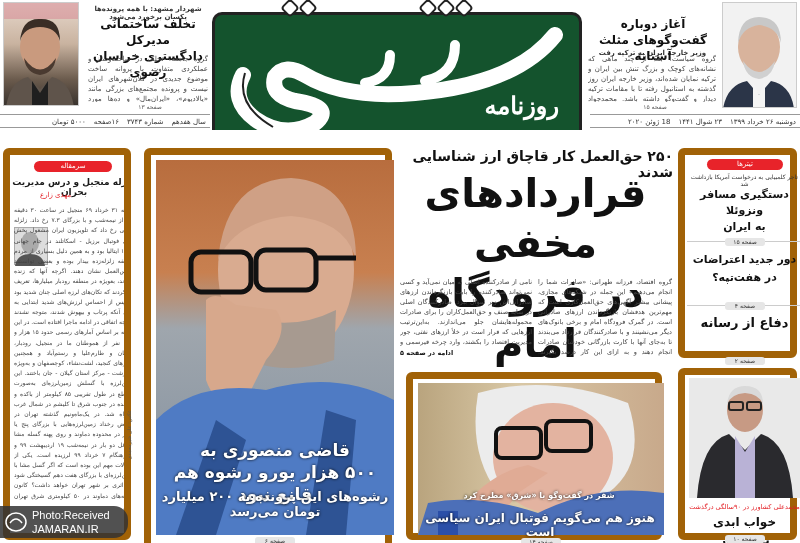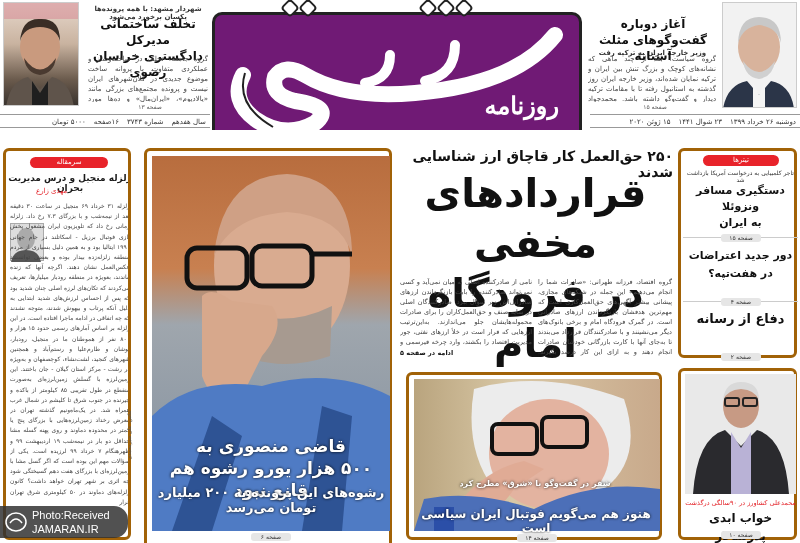--- a/index.html
+++ b/index.html
@@ -2,33 +2,33 @@
 <html><head>
 <meta charset="utf-8">
 <style>
   * { box-sizing: border-box; margin: 0; padding: 0; }
   html, body { width: 800px; height: 543px; overflow: hidden; background: #ffffff; }
   body { font-family: "DejaVu Sans", sans-serif; color: #1a1a1a; position: relative; direction: rtl; }
   .abs { position: absolute; }
   .red { color: #e31e24; }
 
   
-  .mast-logo { left: 212px; top: 12px; width: 370px; height: 118px; background: #701a75; border-radius: 10px 10px 0 0; border: 3px solid #222; border-bottom: none; overflow: hidden; }
+  .mast-logo { left: 212px; top: 12px; width: 370px; height: 118px; background: #14532d; border-radius: 10px 10px 0 0; border: 3px solid #222; border-bottom: none; overflow: hidden; }
   .mast-logo svg { position: absolute; left: 0; top: 0; }
   .mast-sub { position: absolute; right: 20px; bottom: 10px; color: #fff; font-family: "DejaVu Serif", serif; font-size: 24px; font-weight: bold; }
 
   .top-story-box { font-size: 7px; line-height: 10px; color: #444; text-align: justify; }
   .top-kicker { font-size: 7px; color: #333; text-align: center; font-weight: bold; }
   .top-headline { font-size: 12px; font-weight: bold; text-align: center; line-height: 16px; color: #111; }
   .page-ref { font-size: 6px; color: #555; text-align: center; }
 
   .photo { background: #999; overflow: hidden; border: 1px solid #ccc; }
   .info-bar { font-size: 7px; color: #333; border-top: 1px solid #999; border-bottom: 1px solid #999; padding: 2px 4px; height: 14px; line-height: 10px; }
 
-  .box { border: 3px solid #a16207; border-radius: 6px; background: #fff; }
+  .box { border: 7px solid #a16207; border-radius: 6px; background: #fff; }
   .pill { background: #e8232a; color: #fff; font-size: 7px; border-radius: 8px; text-align: center; height: 11px; line-height: 11px; }
   .pagetag { background: #e6e6e6; color: #333; font-size: 6px; text-align: center; border-radius: 3px; height: 8px; line-height: 8px; }
 
   .lead-kicker { font-size: 14px; font-weight: bold; text-align: right; color: #111; }
   .lead-headline { font-size: 40px; font-weight: 900; text-align: center; line-height: 50px; color: #111; letter-spacing: -1px; }
   .body-col { font-size: 6.5px; line-height: 10px; color: #444; text-align: justify; }
 
   .side-head { font-size: 13px; font-weight: bold; text-align: center; line-height: 18px; color: #111; }
   .side-kicker { font-size: 6px; text-align: center; color: #333; }
   .divider { height: 1px; background: #ccc; }
@@ -99,21 +99,21 @@
     <path d="M17 40 Q18 14 38 14 Q60 14 60 40 Q56 24 38 22 Q22 24 17 40Z" fill="#c8c8c8"></path>
     <path d="M22 58 Q38 80 54 58 Q52 74 38 76 Q24 74 22 58Z" fill="#d0d0d0"></path>
     <path d="M2 106 Q6 82 26 78 L38 92 L50 78 Q70 82 73 106Z" fill="#2b3548"></path>
     <path d="M32 80 L38 92 L44 80 L44 106 L32 106Z" fill="#f4f4f4"></path>
   </svg>
 </div>
 
 <div class="abs info-bar" style="left:590px; top:114px; width:210px; display:flex; gap:8px; justify-content:flex-start;">
   <span>دوشنبه ۲۶ خرداد ۱۳۹۹</span>
   <span>۲۳ شوال ۱۴۴۱</span>
-  <span>۱۵ ژوئن ۲۰۲۰</span>
+  <span>18 ژوئن ۲۰۲۰</span>
 </div>
 
 <div class="abs box" style="left:3px; top:148px; width:128px; height:392px; overflow:hidden;">
   <div class="pill" style="position:absolute; left:24px; top:6px; width:78px;">سرمقاله</div>
   <div style="position:absolute; left:2px; top:22px; width:124px; font-size:9px; font-weight:bold; text-align:center;">زلزله منجیل و درس مدیریت بحران</div>
   <div class="red" style="position:absolute; left:30px; top:36px; width:70px; font-size:7px; text-align:left;">مهدی زارع</div>
   <div style="position:absolute; left:4px; top:72px; width:34px; height:38px; background:#ddd; border:1px solid #aaa;">
     <svg width="34" height="38" viewBox="0 0 34 38">
       <ellipse cx="17" cy="15" rx="9" ry="11" fill="#aaa"></ellipse>
       <path d="M2 38 Q4 26 17 26 Q30 26 32 38Z" fill="#555"></path>
@@ -160,21 +160,21 @@
     <svg width="246" height="152" viewBox="0 0 246 152">
       <path d="M60 10 Q130 -10 210 20 Q230 80 190 110 L80 110 Q50 70 60 10Z" fill="#ececec"></path>
       <ellipse cx="135" cy="75" rx="60" ry="55" fill="#e3b3a0"></ellipse>
       <rect x="78" y="45" width="45" height="30" rx="6" fill="none" stroke="#111" stroke-width="4"></rect>
       <rect x="128" y="38" width="45" height="30" rx="6" fill="none" stroke="#111" stroke-width="4"></rect>
       <path d="M40 130 Q70 90 110 82 L130 90 L100 110 Q80 140 60 140Z" fill="#e0ab95"></path>
       <path d="M0 152 L10 120 Q60 110 120 130 Q180 100 246 110 L246 152Z" fill="#4c6fb8"></path>
       <rect x="20" y="128" width="20" height="24" fill="#2b4fa8"></rect>
     </svg>
   </div>
-  <div class="overlay-text" style="position:absolute; left:8px; top:104px; width:236px; font-size:8px;">شفر در گفت‌وگو با «شرق» مطرح کرد</div>
+  <div class="overlay-text" style="position:absolute; left:8px; top:112px; width:236px; font-size:8px;">شفر در گفت‌وگو با «شرق» مطرح کرد</div>
   <div class="overlay-text" style="position:absolute; left:8px; top:132px; width:238px; font-size:12px;">هنوز هم می‌گویم فوتبال ایران سیاسی است</div>
   <div class="pagetag" style="position:absolute; left:108px; top:159px; width:40px;">صفحه ۱۴</div>
 </div>
 
 <div class="abs box" style="left:678px; top:148px; width:119px; height:210px;">
   <div class="pill" style="position:absolute; left:22px; top:4px; width:76px;">تیترها</div>
 
   <div style="position:absolute; left:2px; top:18px; width:115px;">
     <div class="side-kicker">تاجر کلمبیایی به درخواست آمریکا بازداشت شد</div>
     <div class="side-head" style="font-size:11px; line-height:16px;">دستگیری مسافر ونزوئلا</div>

